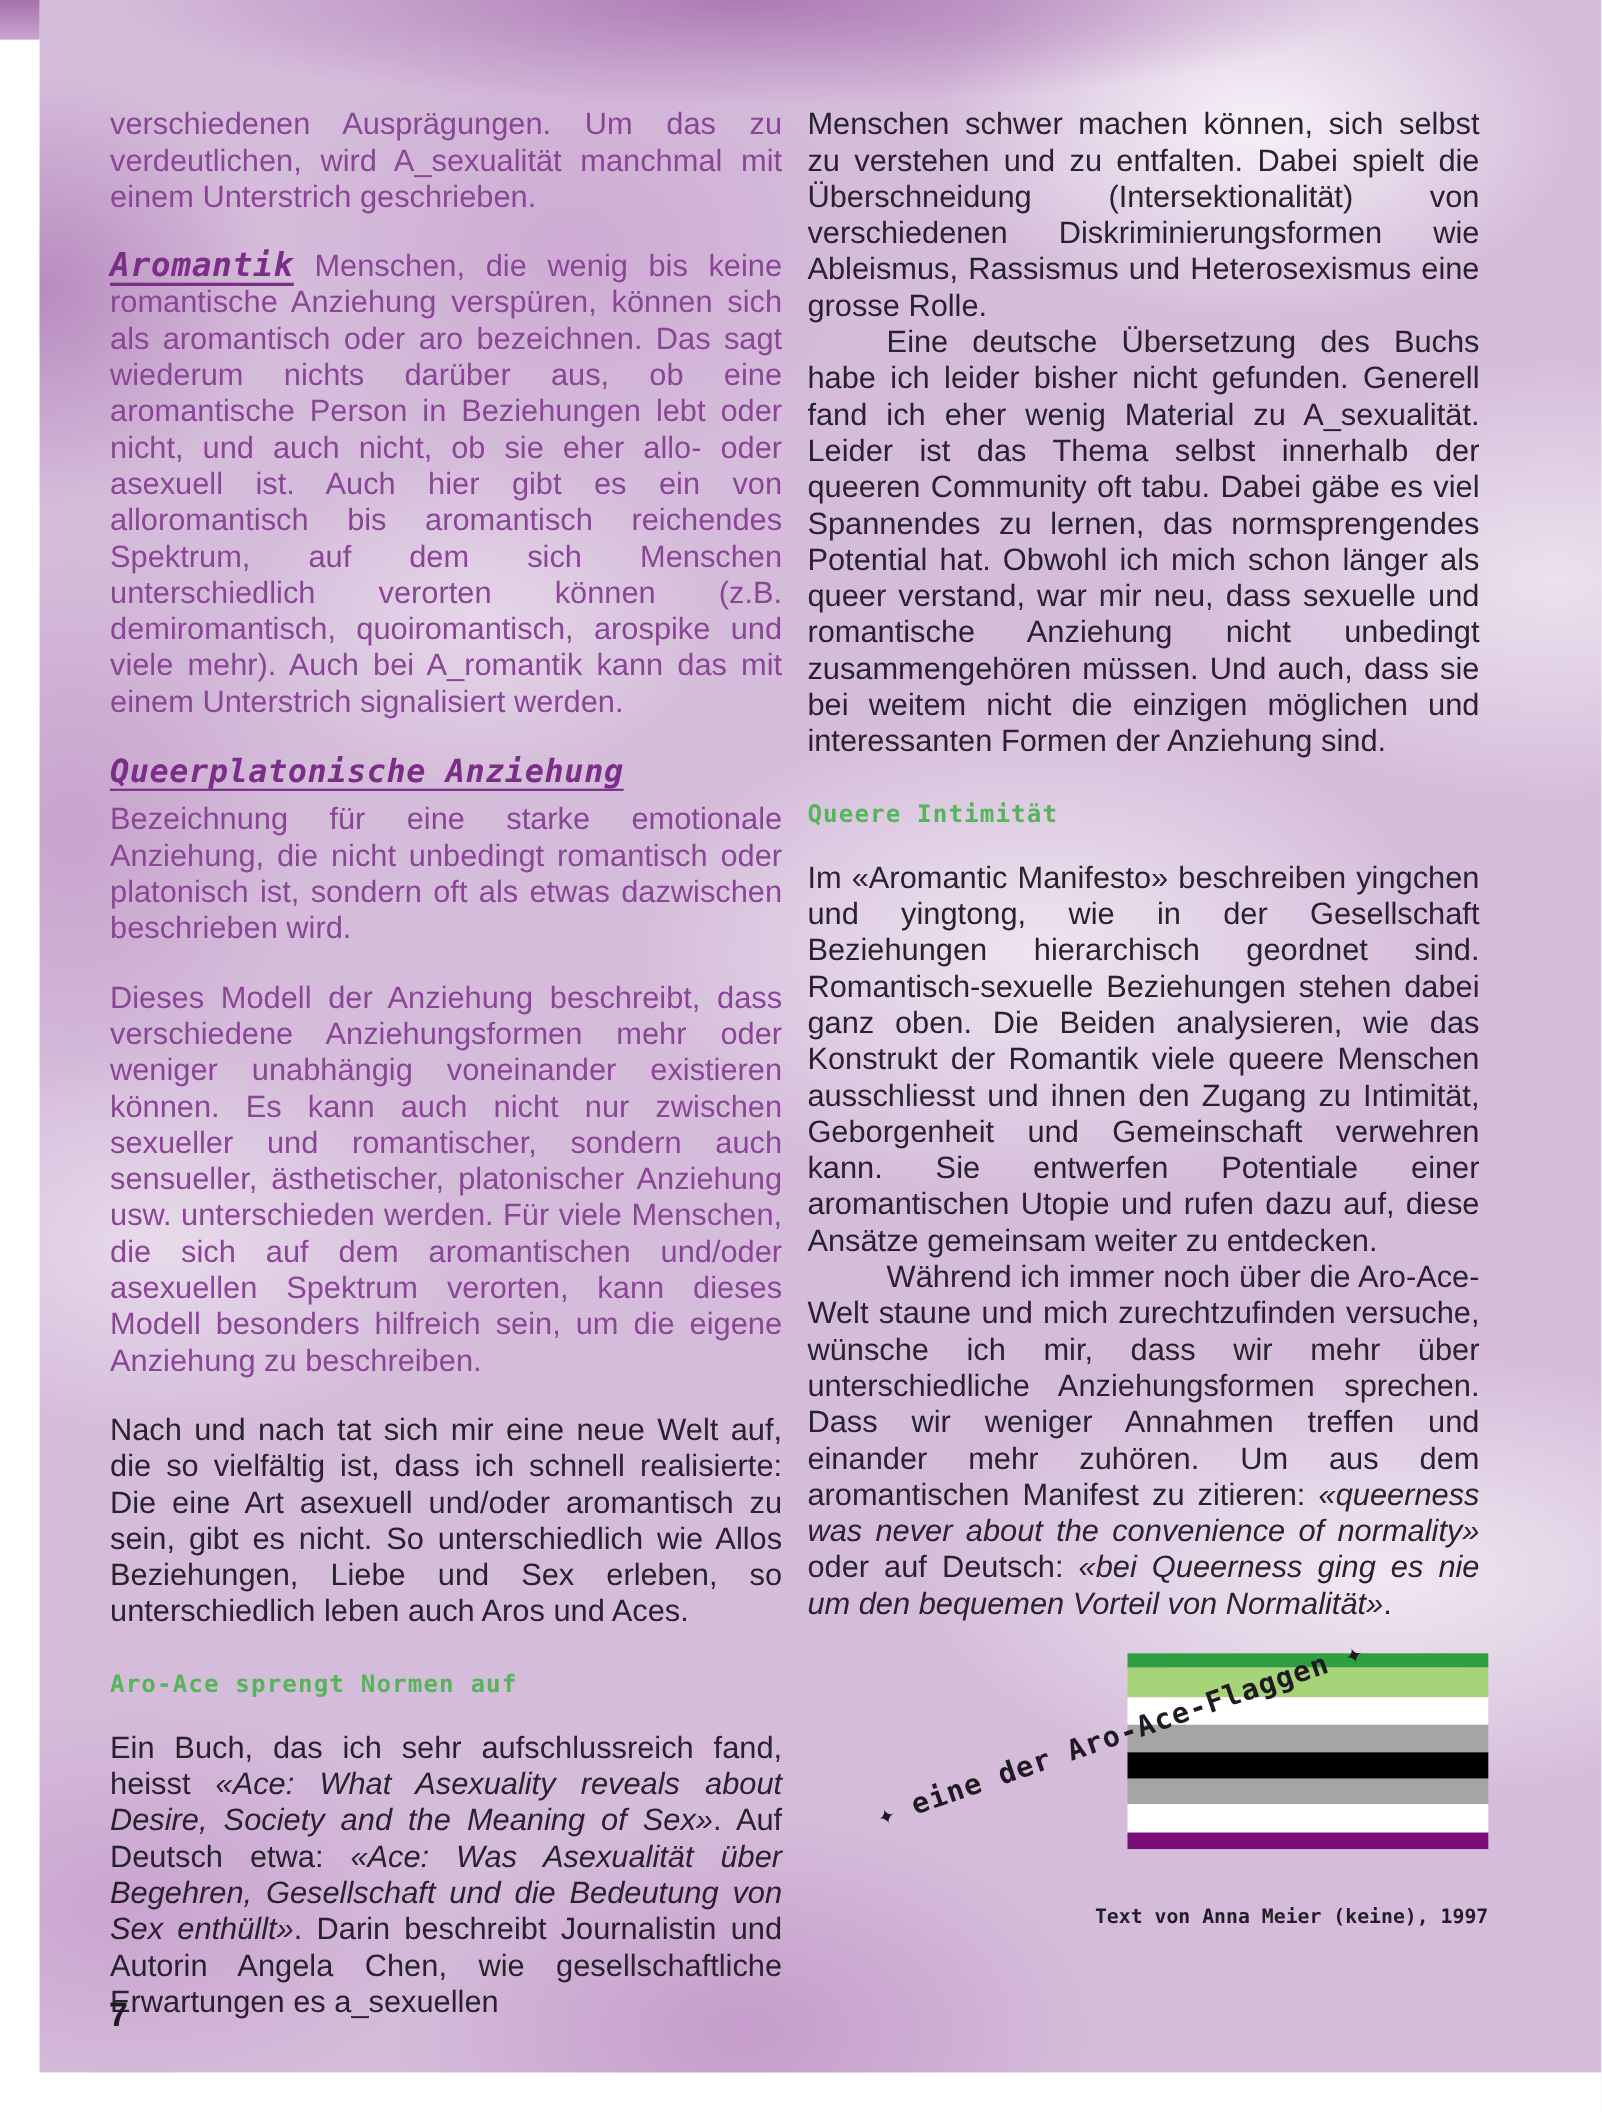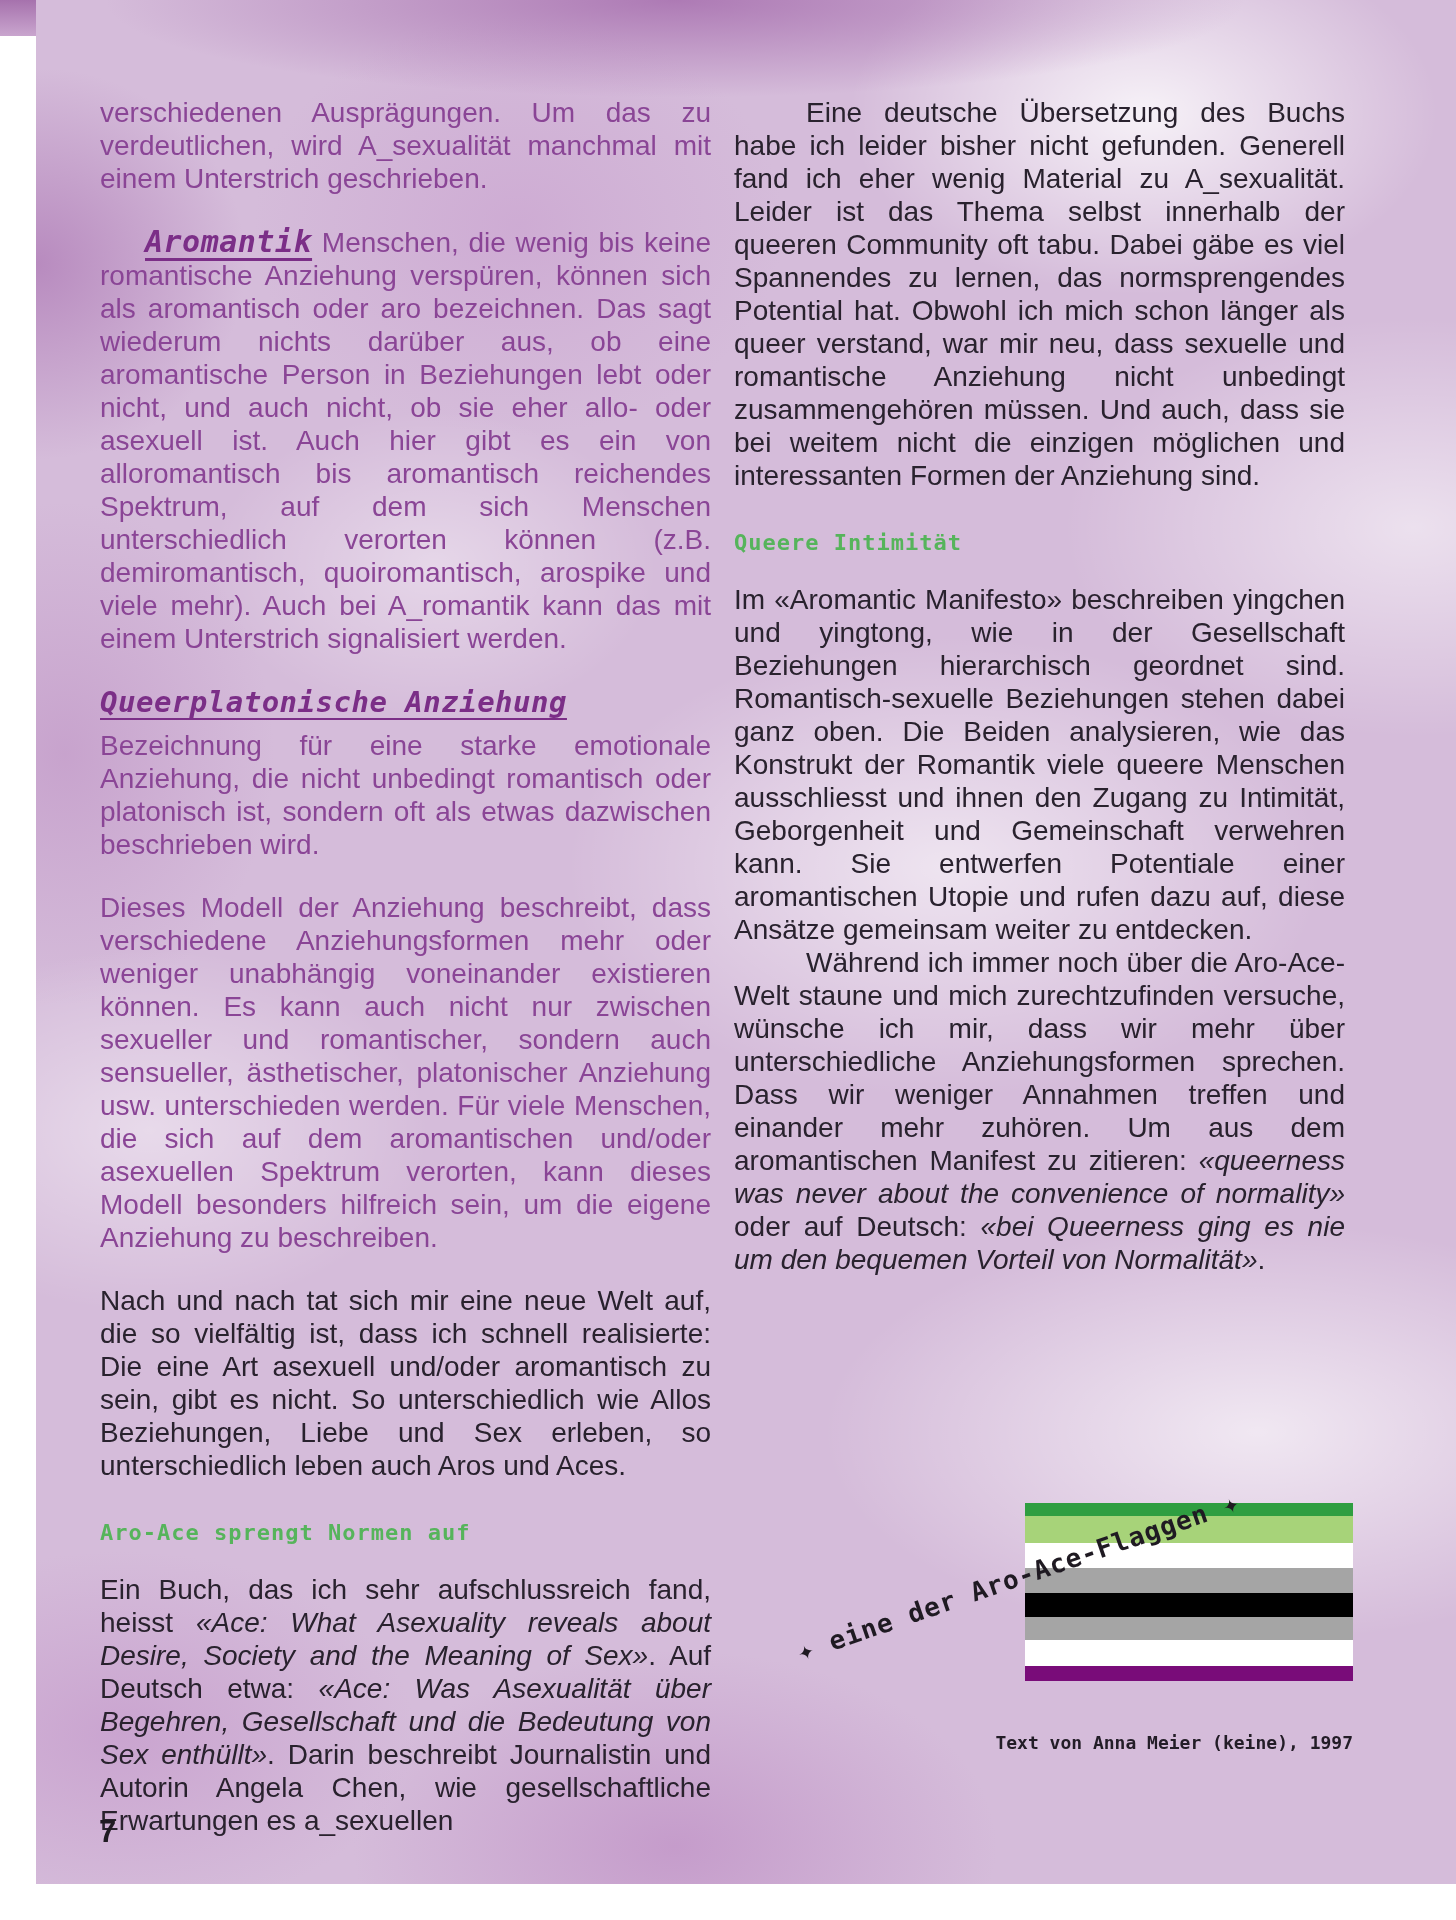--- a/index.html
+++ b/index.html
@@ -40,21 +40,21 @@
   .para.tight{margin-bottom:0;}
   .para.indent{text-indent:72px;}
   .purple{color:#8a4596;}
   .black{color:#29222e;}
   .it{font-style:italic;}
   .script-heading{
     font-family:"DejaVu Sans Mono",monospace;font-style:italic;font-weight:700;
     color:#7b2e87;text-decoration:underline;text-underline-offset:6px;
   }
   .script-heading.block{display:block;font-size:29px;margin:30px 0 10px;letter-spacing:.5px;}
-  .script-heading.inline{font-size:30px;letter-spacing:.5px;margin-left:45px;}
+  .script-heading.inline{font-size:30px;letter-spacing:.5px;}
   .green-heading{
     font-family:"DejaVu Sans Mono",monospace;font-weight:700;color:#56b45b;
     font-size:22px;letter-spacing:1px;margin:38px 0 28px;
   }
   
   .flag{
     position:absolute;left:1025px;top:1503px;width:328px;height:178px;
     display:flex;flex-direction:column;
   }
   .flag .stripe{width:100%;}
@@ -86,20 +86,21 @@
         <p class="para purple"><span>verschiedenen Ausprägungen. Um das zu verdeutlichen, wird A_sexualität manchmal mit einem Unterstrich geschrieben.</span></p>
         <p class="para purple"><span class="script-heading inline">Aromantik</span><span> Menschen, die wenig bis keine romantische Anziehung verspüren, können sich als aromantisch oder aro bezeichnen. Das sagt wiederum nichts darüber aus, ob eine aromantische Person in Beziehungen lebt oder nicht, und auch nicht, ob sie eher allo- oder asexuell ist. Auch hier gibt es ein von alloromantisch bis aromantisch reichendes Spektrum, auf dem sich Menschen unterschiedlich verorten können (z.B. demiromantisch, quoiromantisch, arospike und viele mehr). Auch bei A_romantik kann das mit einem Unterstrich signalisiert werden.</span></p>
         <h3 class="script-heading block">Queerplatonische Anziehung</h3>
         <p class="para purple"><span>Bezeichnung für eine starke emotionale Anziehung, die nicht unbedingt romantisch oder platonisch ist, sondern oft als etwas dazwischen beschrieben wird.</span></p>
         <p class="para purple"><span>Dieses Modell der Anziehung beschreibt, dass verschiedene Anziehungsformen mehr oder weniger unabhängig voneinander existieren können. Es kann auch nicht nur zwischen sexueller und romantischer, sondern auch sensueller, ästhetischer, platonischer Anziehung usw. unterschieden werden. Für viele Menschen, die sich auf dem aromantischen und/oder asexuellen Spektrum verorten, kann dieses Modell besonders hilfreich sein, um die eigene Anziehung zu beschreiben.</span></p>
         <p class="para black"><span>Nach und nach tat sich mir eine neue Welt auf, die so vielfältig ist, dass ich schnell realisierte: Die eine Art asexuell und/oder aromantisch zu sein, gibt es nicht. So unterschiedlich wie Allos Beziehungen, Liebe und Sex erleben, so unterschiedlich leben auch Aros und Aces.</span></p>
         <h2 class="green-heading">Aro-Ace sprengt Normen auf</h2>
         <p class="para black"><span>Ein Buch, das ich sehr aufschlussreich fand, heisst </span><span class="it">«Ace: What Asexuality reveals about Desire, Society and the Meaning of Sex»</span><span>. Auf Deutsch etwa: </span><span class="it">«Ace: Was Asexualität über Begehren, Gesellschaft und die Bedeutung von Sex enthüllt»</span><span>. Darin beschreibt Journalistin und Autorin Angela Chen, wie gesellschaftliche Erwartungen es a_sexuellen</span></p>
       </div>
     <div class="col" id="col-right">
+        <p class="para black tight"><span>Menschen schwer machen können, sich selbst zu verstehen und zu entfalten. Dabei spielt die Überschneidung (Intersektionalität) von verschiedenen Diskriminierungsformen wie Ableismus, Rassismus und Heterosexismus eine grosse Rolle.</span></p>
         <p class="para black indent"><span>Eine deutsche Übersetzung des Buchs habe ich leider bisher nicht gefunden. Generell fand ich eher wenig Material zu A_sexualität. Leider ist das Thema selbst innerhalb der queeren Community oft tabu. Dabei gäbe es viel Spannendes zu lernen, das normsprengendes Potential hat. Obwohl ich mich schon länger als queer verstand, war mir neu, dass sexuelle und romantische Anziehung nicht unbedingt zusammengehören müssen. Und auch, dass sie bei weitem nicht die einzigen möglichen und interessanten Formen der Anziehung sind.</span></p>
         <h2 class="green-heading">Queere Intimität</h2>
         <p class="para black tight"><span>Im «Aromantic Manifesto» beschreiben yingchen und yingtong, wie in der Gesellschaft Beziehungen hierarchisch geordnet sind. Romantisch-sexuelle Beziehungen stehen dabei ganz oben. Die Beiden analysieren, wie das Konstrukt der Romantik viele queere Menschen ausschliesst und ihnen den Zugang zu Intimität, Geborgenheit und Gemeinschaft verwehren kann. Sie entwerfen Potentiale einer aromantischen Utopie und rufen dazu auf, diese Ansätze gemeinsam weiter zu entdecken.</span></p>
         <p class="para black indent"><span>Während ich immer noch über die Aro-Ace-Welt staune und mich zurechtzufinden versuche, wünsche ich mir, dass wir mehr über unterschiedliche Anziehungsformen sprechen. Dass wir weniger Annahmen treffen und einander mehr zuhören. Um aus dem aromantischen Manifest zu zitieren: </span><span class="it">«queerness was never about the convenience of normality»</span><span> oder auf Deutsch: </span><span class="it">«bei Queerness ging es nie um den bequemen Vorteil von Normalität»</span><span>.</span></p>
       </div>
   </div>
 
   <div class="flag" id="flag">
       <div class="stripe" style="background: rgb(47, 158, 65); flex-grow: 13;"></div>
       <div class="stripe" style="background: rgb(167, 211, 121); flex-grow: 27;"></div>

